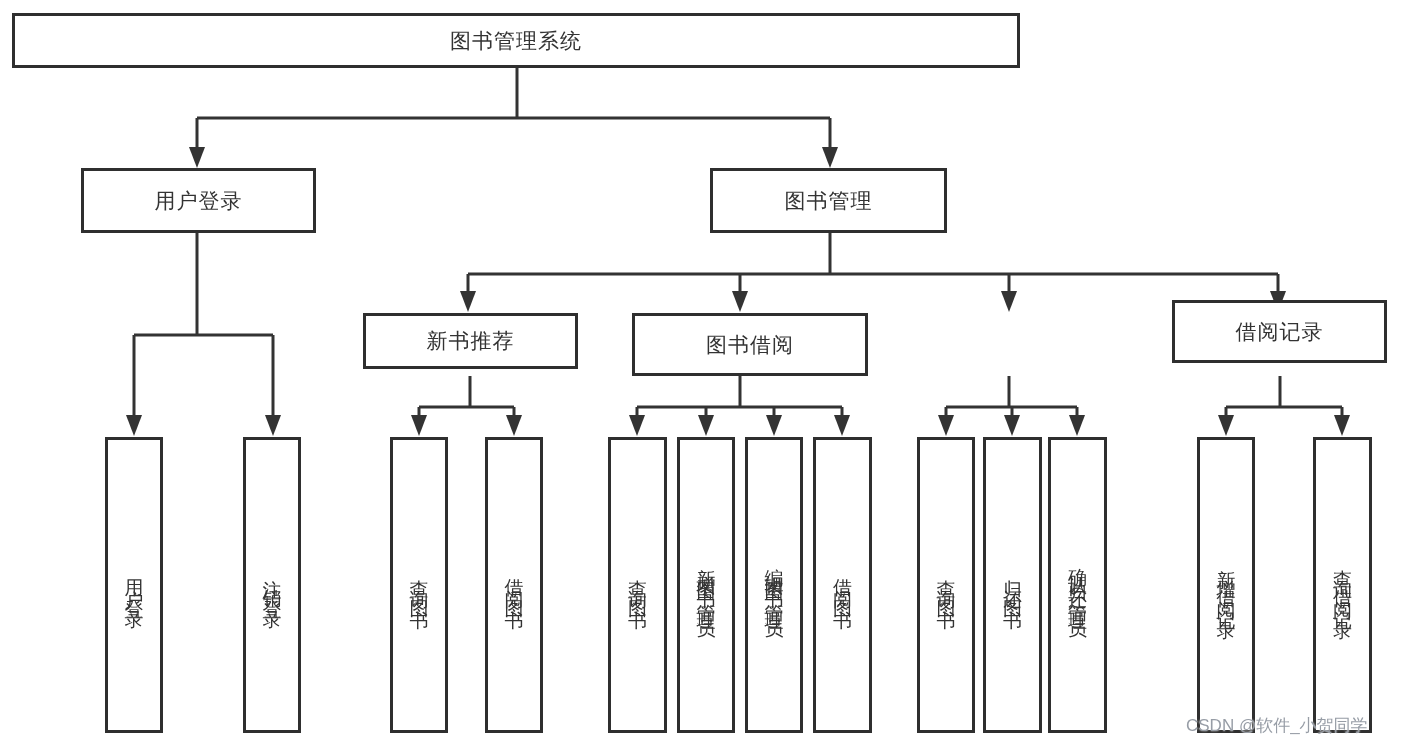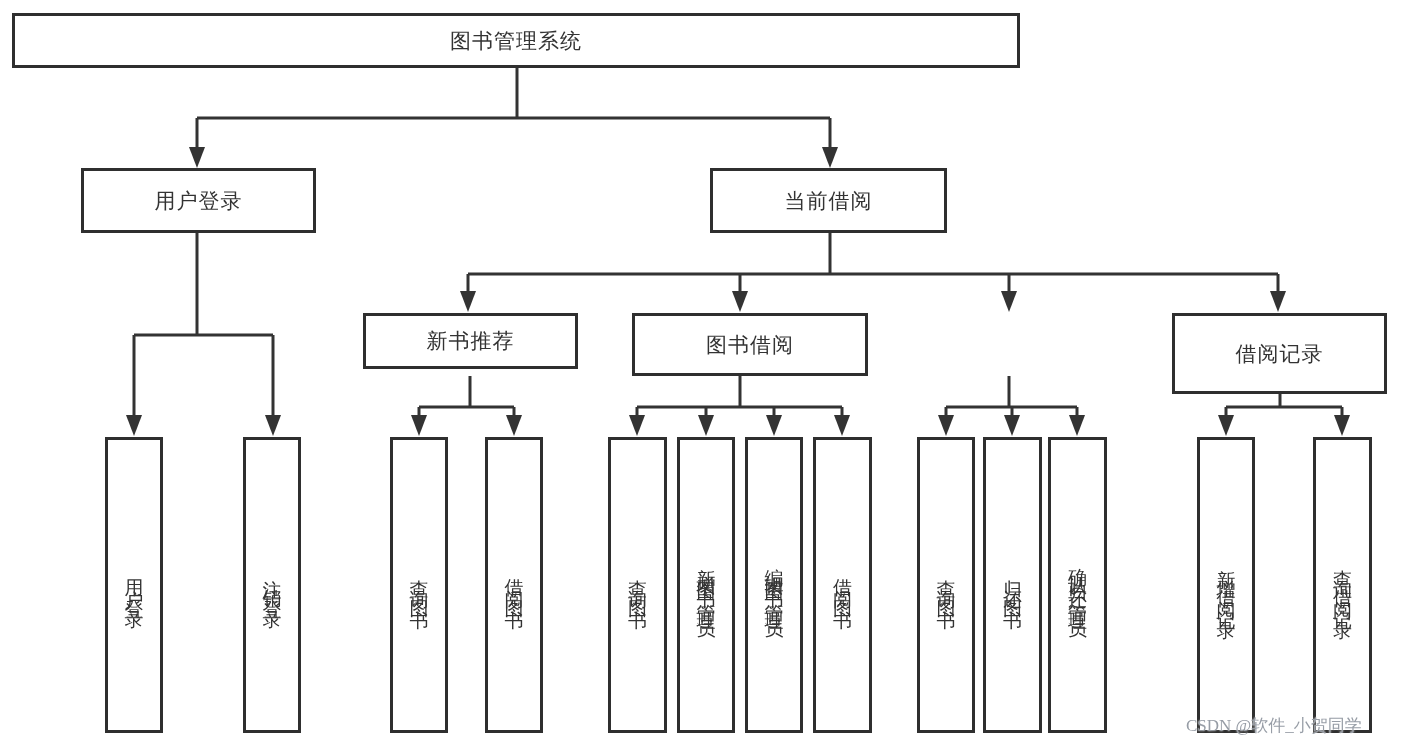--- a/index.html
+++ b/index.html
@@ -1,20 +1,20 @@
 <!DOCTYPE html>
 <html><head>
 <meta charset="utf-8">
 <style>
   html,body{margin:0;padding:0;background:#ffffff;}
   #canvas{
     position:relative;
     width:1405px;height:747px;
     background:#ffffff;
-    font-family:Liberation Serif, serif;
+    font-family:Liberation Sans, sans-serif;
     overflow:hidden;
   }
   #connectors{position:absolute;left:0;top:0;z-index:1;}
   .node{
     position:absolute;
     box-sizing:border-box;
     border:3px solid #2f2f2f;
     background:#ffffff;
     color:#333333;
     display:flex;
@@ -101,30 +101,30 @@
     </svg>
 
   <div class="node h" style="left:12px;top:13px;width:1008px;height:55px">
     <span>图书管理系统</span>
   </div>
 
   <div class="node h" style="left:81px;top:168px;width:235px;height:65px">
     <span>用户登录</span>
   </div>
   <div class="node h" style="left:710px;top:168px;width:237px;height:65px">
-    <span>当前借阅</span>
+    <span>图书管理</span>
   </div>
 
   <div class="node h" style="left:363px;top:313px;width:215px;height:56px">
     <span>新书推荐</span>
   </div>
   <div class="node h" style="left:632px;top:313px;width:236px;height:63px">
     <span>图书借阅</span>
   </div>
-  <div class="node h" style="left:1172px;top:313px;width:215px;height:81px">
+  <div class="node h" style="left:1172px;top:300px;width:215px;height:63px">
     <span>借阅记录</span>
   </div>
 
   <div class="node v" style="left:105px;top:437px;width:58px;height:296px">
     <span>用户登录</span>
   </div>
   <div class="node v" style="left:243px;top:437px;width:58px;height:296px">
     <span>注销登录</span>
   </div>
 

